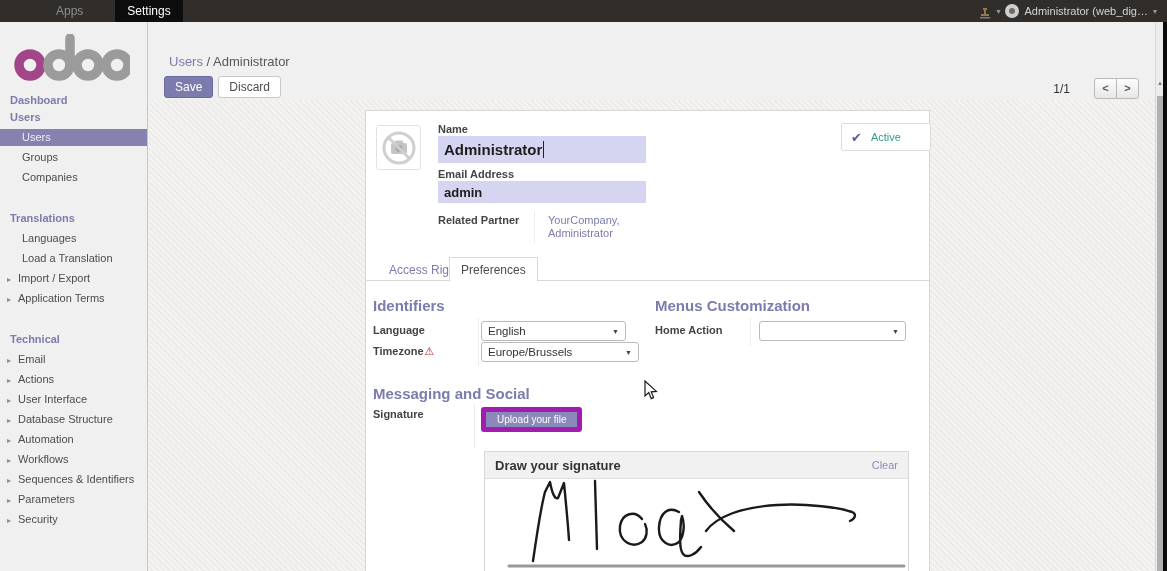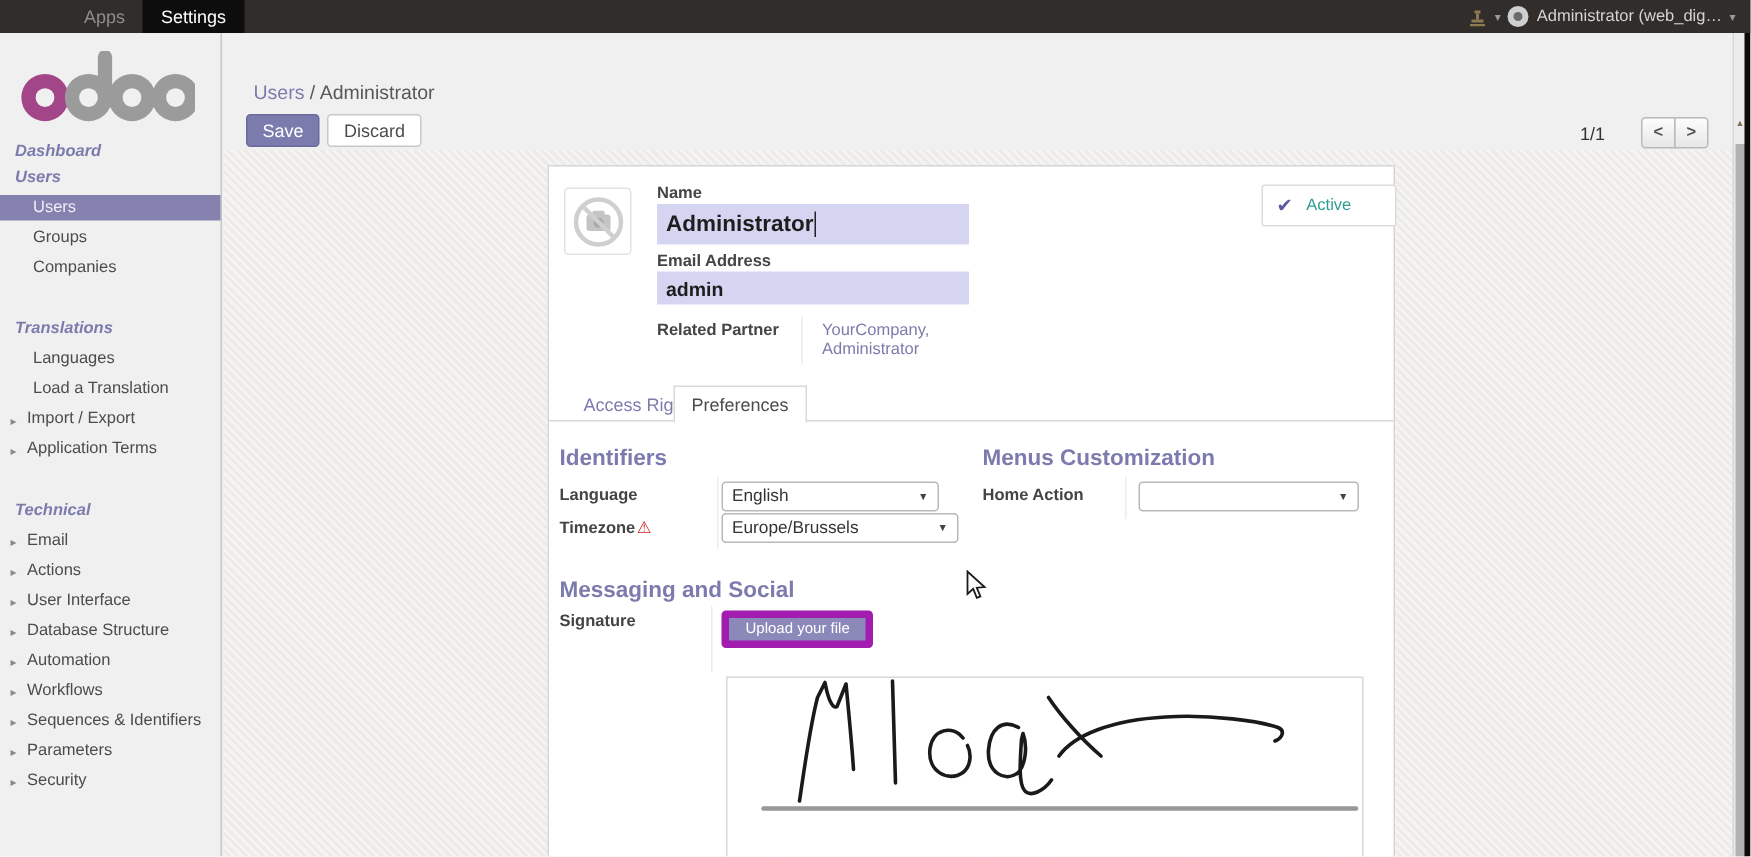--- a/index.html
+++ b/index.html
@@ -1,35 +1,35 @@
 <!DOCTYPE html>
 <html><head>
 <meta charset="utf-8">
 <style>
   * { margin:0; padding:0; box-sizing:border-box; }
   html,body { width:1167px; height:571px; overflow:hidden; }
   body { position:relative; font-family:"Liberation Sans","DejaVu Sans",sans-serif; background:#f0f0f0; }
 
   
   .topbar { position:absolute; left:0; top:0; width:1167px; height:22px; background:#302d2a; z-index:30; }
-  .topbar-menu { position:absolute; left:44px; top:0; height:22px; display:flex; }
+  .topbar-menu { position:absolute; left:44px; top:0; height:22px; display:flex;gap:20px; }
   .tb-item { font-size:12px; line-height:22px; padding:0 12px; color:#8d8d8d; cursor:default; }
   .tb-item.active { background:#0d0d0d; color:#fff; }
   .topbar-right { position:absolute; right:10px; top:0; height:22px; display:flex; align-items:center; gap:5px; }
   .systray-icon { width:12px; height:12px; display:inline-block; }
   .tb-caret { color:#9a9a9a; font-size:8px; }
   .tb-avatar { width:14px; height:14px; border-radius:50%; background:#cfcfcf; position:relative; }
   .tb-avatar:after { content:""; position:absolute; left:4px; top:4px; width:6px; height:6px; border-radius:50%; background:#6b6b6b; }
   .tb-user { color:#d4d4d4; font-size:11px; }
 
   
   .sidebar { position:absolute; left:0; top:22px; bottom:0; width:148px; background:#f0f0f0; border-right:1px solid #c6c6c6; z-index:5; }
   .logo { margin:12px 0 2px 14px; display:block; }
   .menu { margin-top:6px; font-size:11px; }
-  .sb-header { color:#7c7bad; font-weight:bold; padding:2px 4px 2px 10px; line-height:13px; cursor:pointer;font-style:italic; }
+  .sb-header { color:#7c7bad; font-weight:bold; padding:2px 4px 2px 10px; line-height:13px; cursor:pointer; }
   .sb-gap { margin-top:24px; }
   .sb-item { color:#4c4c4c; padding:2px 4px 2px 22px; line-height:13px; margin-top:3px; cursor:pointer; position:relative; }
   .sb-item.selected { background:#8582b0; color:#eceef6; }
   .sb-item.arrowed { padding-left:18px; }
   .sb-arrow { position:absolute; left:7px; top:3px; font-size:8px; color:#8a8a8a; }
 
   
   .main { position:absolute; left:149px; top:22px; width:1006px; bottom:0; background:#f0f0f0; }
   .control-panel { position:relative; height:55px;margin-top:25px; }
   .breadcrumb { position:absolute; left:20px; top:7px; font-size:13px; }
@@ -244,20 +244,24 @@
         <span class="select-value"></span>
         <span class="select-caret">▼</span>
       </div>
 
       <div class="group-heading" style="left:7px; top:274px;">Messaging and Social</div>
       <div class="cell-divider" style="left:108px; top:293px; height:44px;"></div>
       <div class="fld-label" style="left:7px; top:297px;">Signature</div>
       <div class="upload-btn">Upload your file</div>
 
       <div class="sigpad">
+        <div class="sigpad-header">
+          <span class="sigpad-title">Draw your signature</span>
+          <span class="sigpad-clear">Clear</span>
+        </div>
         <div class="sigpad-canvas">
           <svg width="425" height="243" viewBox="0 0 425 243">
             <g fill="none" stroke="#1a1a1a" stroke-width="2.4" stroke-linecap="round" stroke-linejoin="round">
               <path d="M 48,82 C 51,62 55,32 60,13 L 65,3 C 67,14 70,21 73,19 L 79,4 C 81,25 83,45 84,61"></path>
               <path d="M 110,2 L 112,70"></path>
               <path d="M 157,40 C 150,31 137,34 135,47 C 133,62 147,70 157,63 C 162,59 163,51 160,45"></path>
               <path d="M 194,33 C 183,27 175,34 174,48 C 173,63 185,70 194,63 C 199,57 200,45 197,37 L 196,41 C 195,56 194,70 198,75 C 202,80 211,75 216,68"></path>
               <path d="M 214,13 C 222,25 236,41 249,52"></path>
               <path d="M 221,52 C 231,38 256,28 292,26 C 322,24 356,29 367,33 C 372,35 370,40 365,42"></path>
               <line x1="24" y1="87" x2="419" y2="87" stroke="#989898" stroke-width="3"></line>

